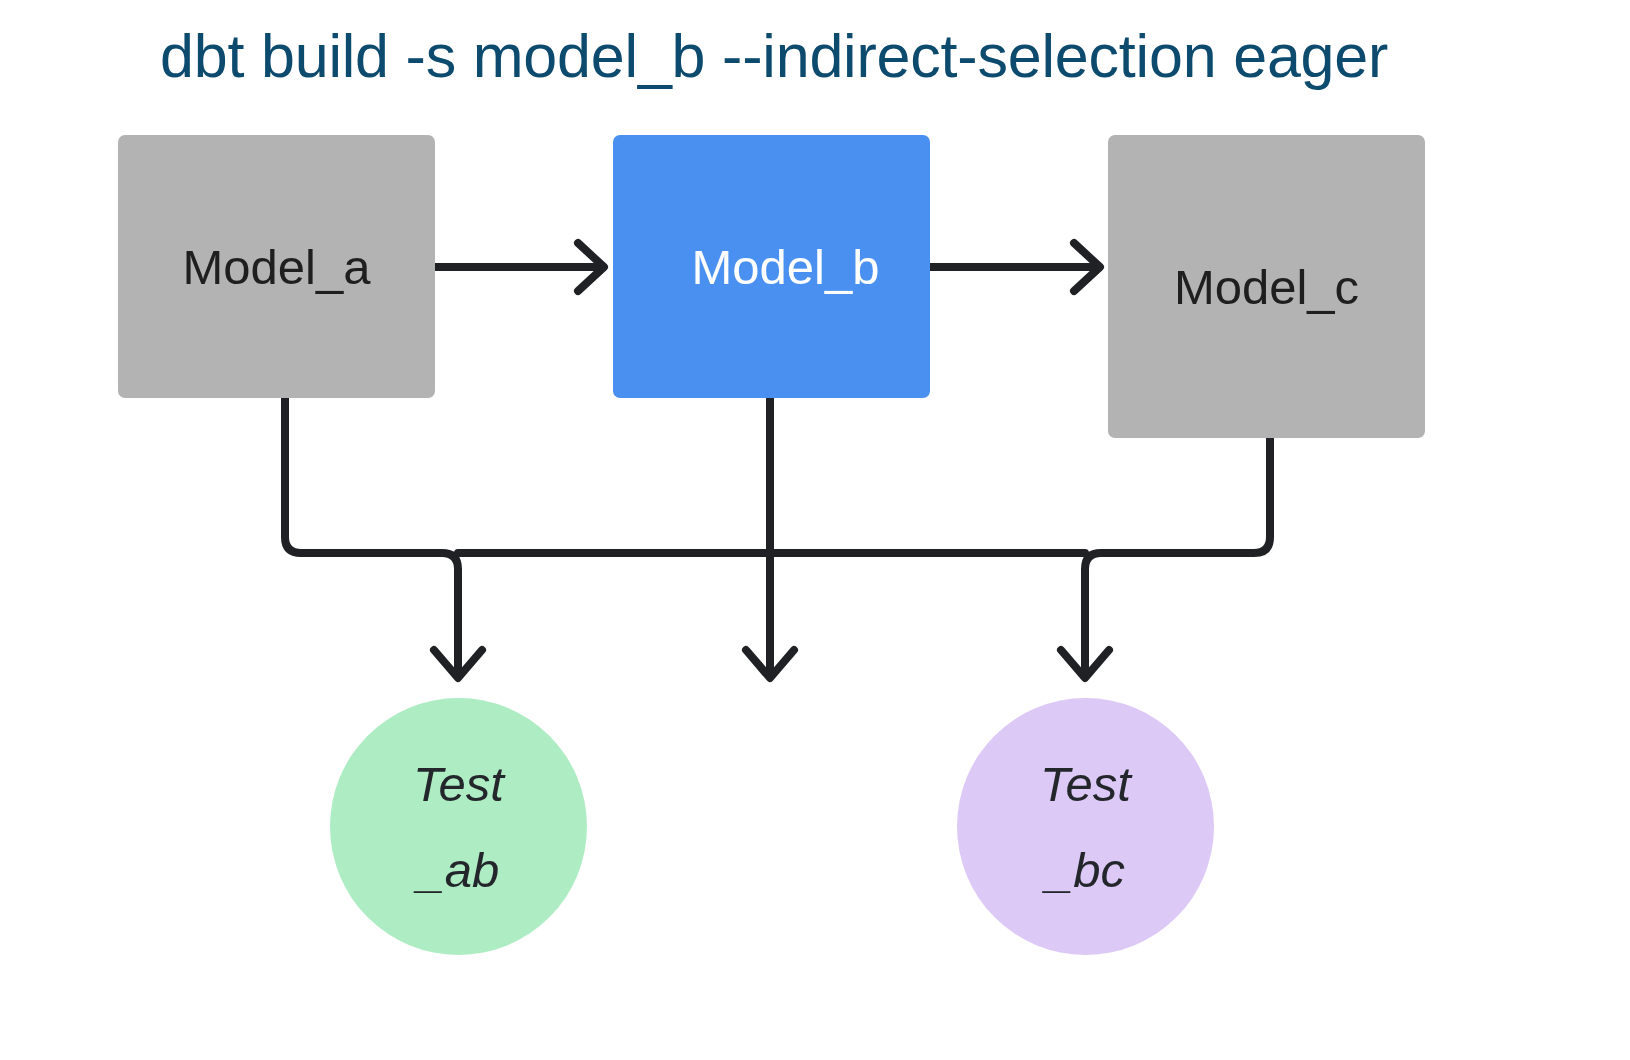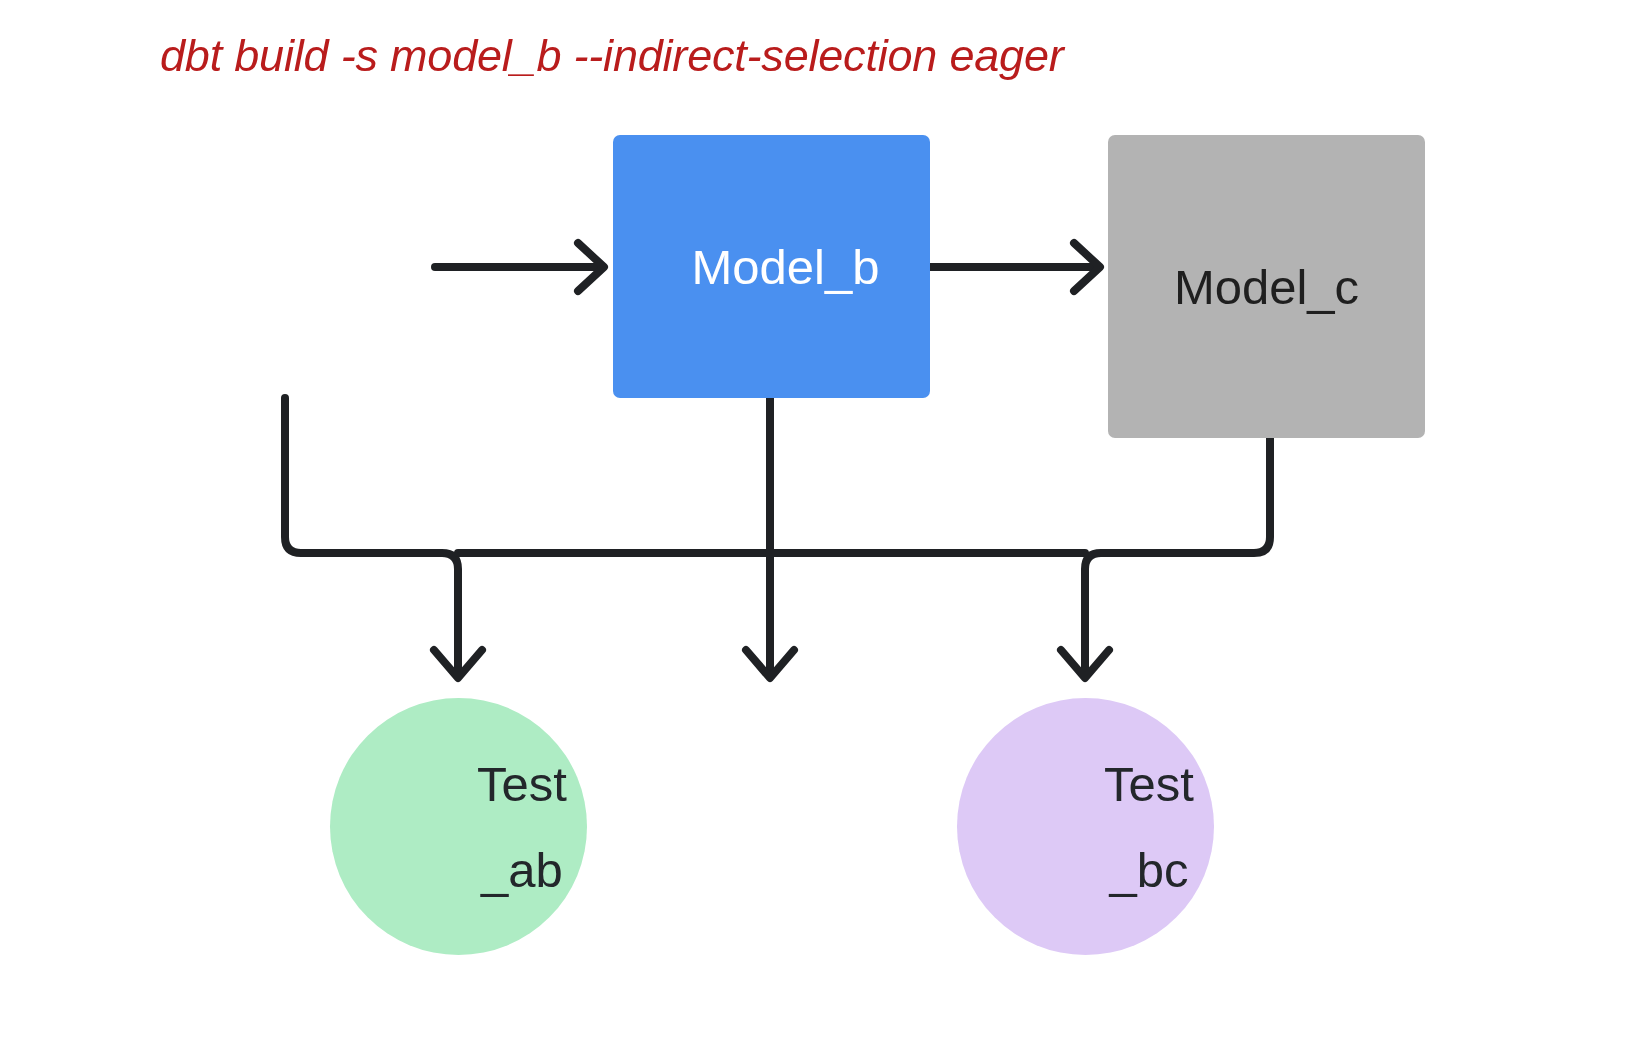--- a/index.html
+++ b/index.html
@@ -17,26 +17,25 @@
   #canvas {
     position: relative;
     width: 1630px;
     height: 1060px;
     background: #ffffff;
   }
   .diagram-title {
     position: absolute;
     left: 160px;
     top: 28px;
-    font-size: 45px;
+    font-size: 61px;
     line-height: 56px;
-    color: #b91c1c;
+    color: #0c4a6e;
     white-space: nowrap;
     letter-spacing: -0.2px;
-    font-style: italic;
   }
   svg.edges {
     position: absolute;
     left: 0;
     top: 0;
     width: 1630px;
     height: 1060px;
     pointer-events: none;
   }
   .node-box {
@@ -63,23 +62,24 @@
     padding-left: 28px;
   }
   .node-model-b .node-label {
     color: #ffffff;
   }
   .node-circle {
     position: absolute;
     border-radius: 50%;
     display: flex;
     align-items: center;
-    justify-content: flex-end;
+    justify-content: center;
     text-align: center;
     box-sizing: border-box;
+    font-style: italic;
   }
   .node-circle .node-label {
     font-size: 49px;
     line-height: 86px;
     color: #23272b;
     width: 130px;
     white-space: pre-line;
     word-break: break-word;
   }
   .circle-test-ab { background: #aeecc4; }
@@ -120,20 +120,23 @@
         <path d="M 1270 398 L 1270 537 Q 1270 553 1254 553 L 1101 553 Q 1085 553 1085 569 L 1085 676"></path>
         <path d="M 1061 650 L 1085 678 L 1109 650"></path>
       </g>
 
       <g>
         <path d="M 458 553 L 770 553 L 1085 553"></path>
       </g>
     </g>
   </svg>
 
+  <div class="node-box node-model-a" style="left:118px; top:135px; width:317px; height:263px;">
+    <span class="node-label">Model_a</span>
+  </div>
 
   <div class="node-box node-model-b" style="left:613px; top:135px; width:317px; height:263px;">
     <span class="node-label">Model_b</span>
   </div>
 
   <div class="node-box node-model-c" style="left:1108px; top:135px; width:317px; height:303px;">
     <span class="node-label">Model_c</span>
   </div>
 
   <div class="node-circle circle-test-ab" style="left:330px; top:698px; width:257px; height:257px;">

